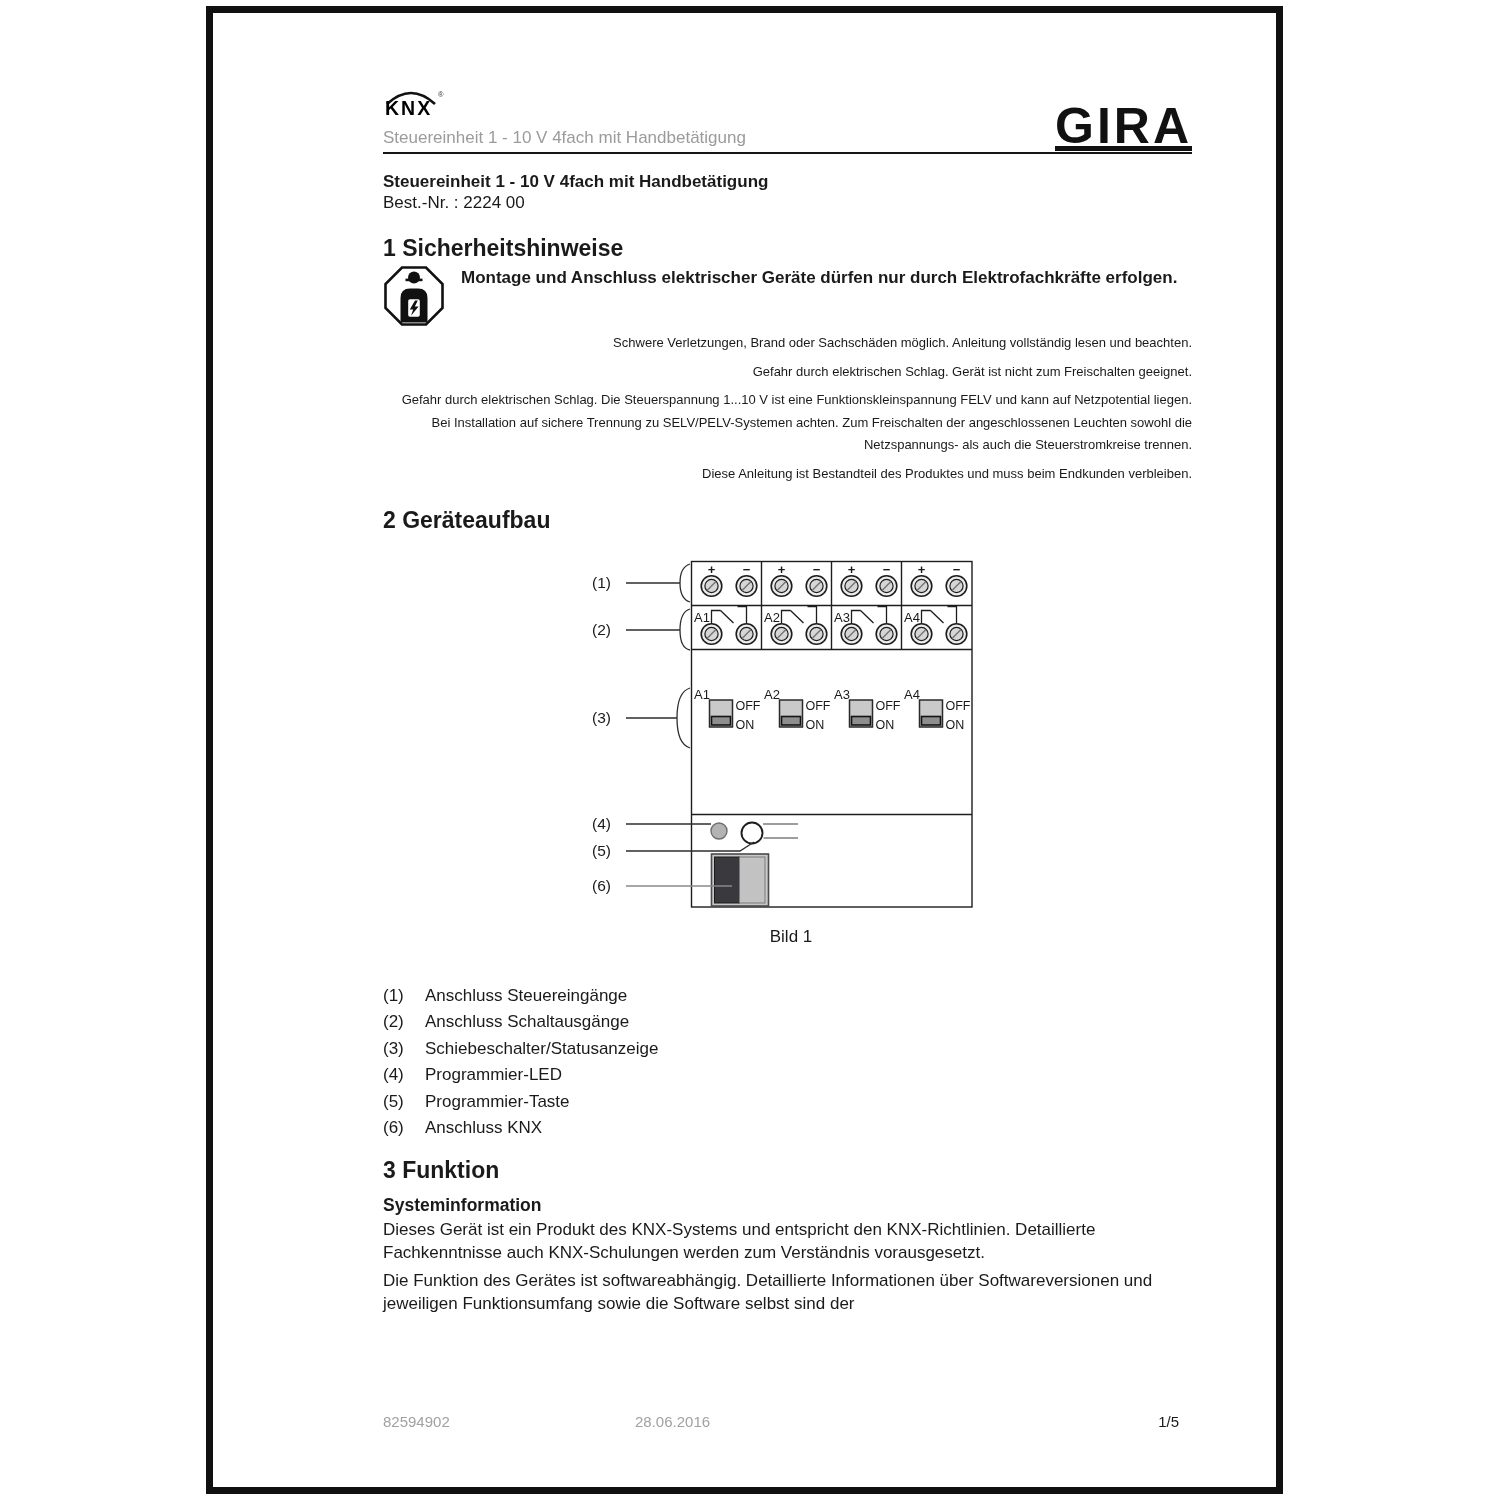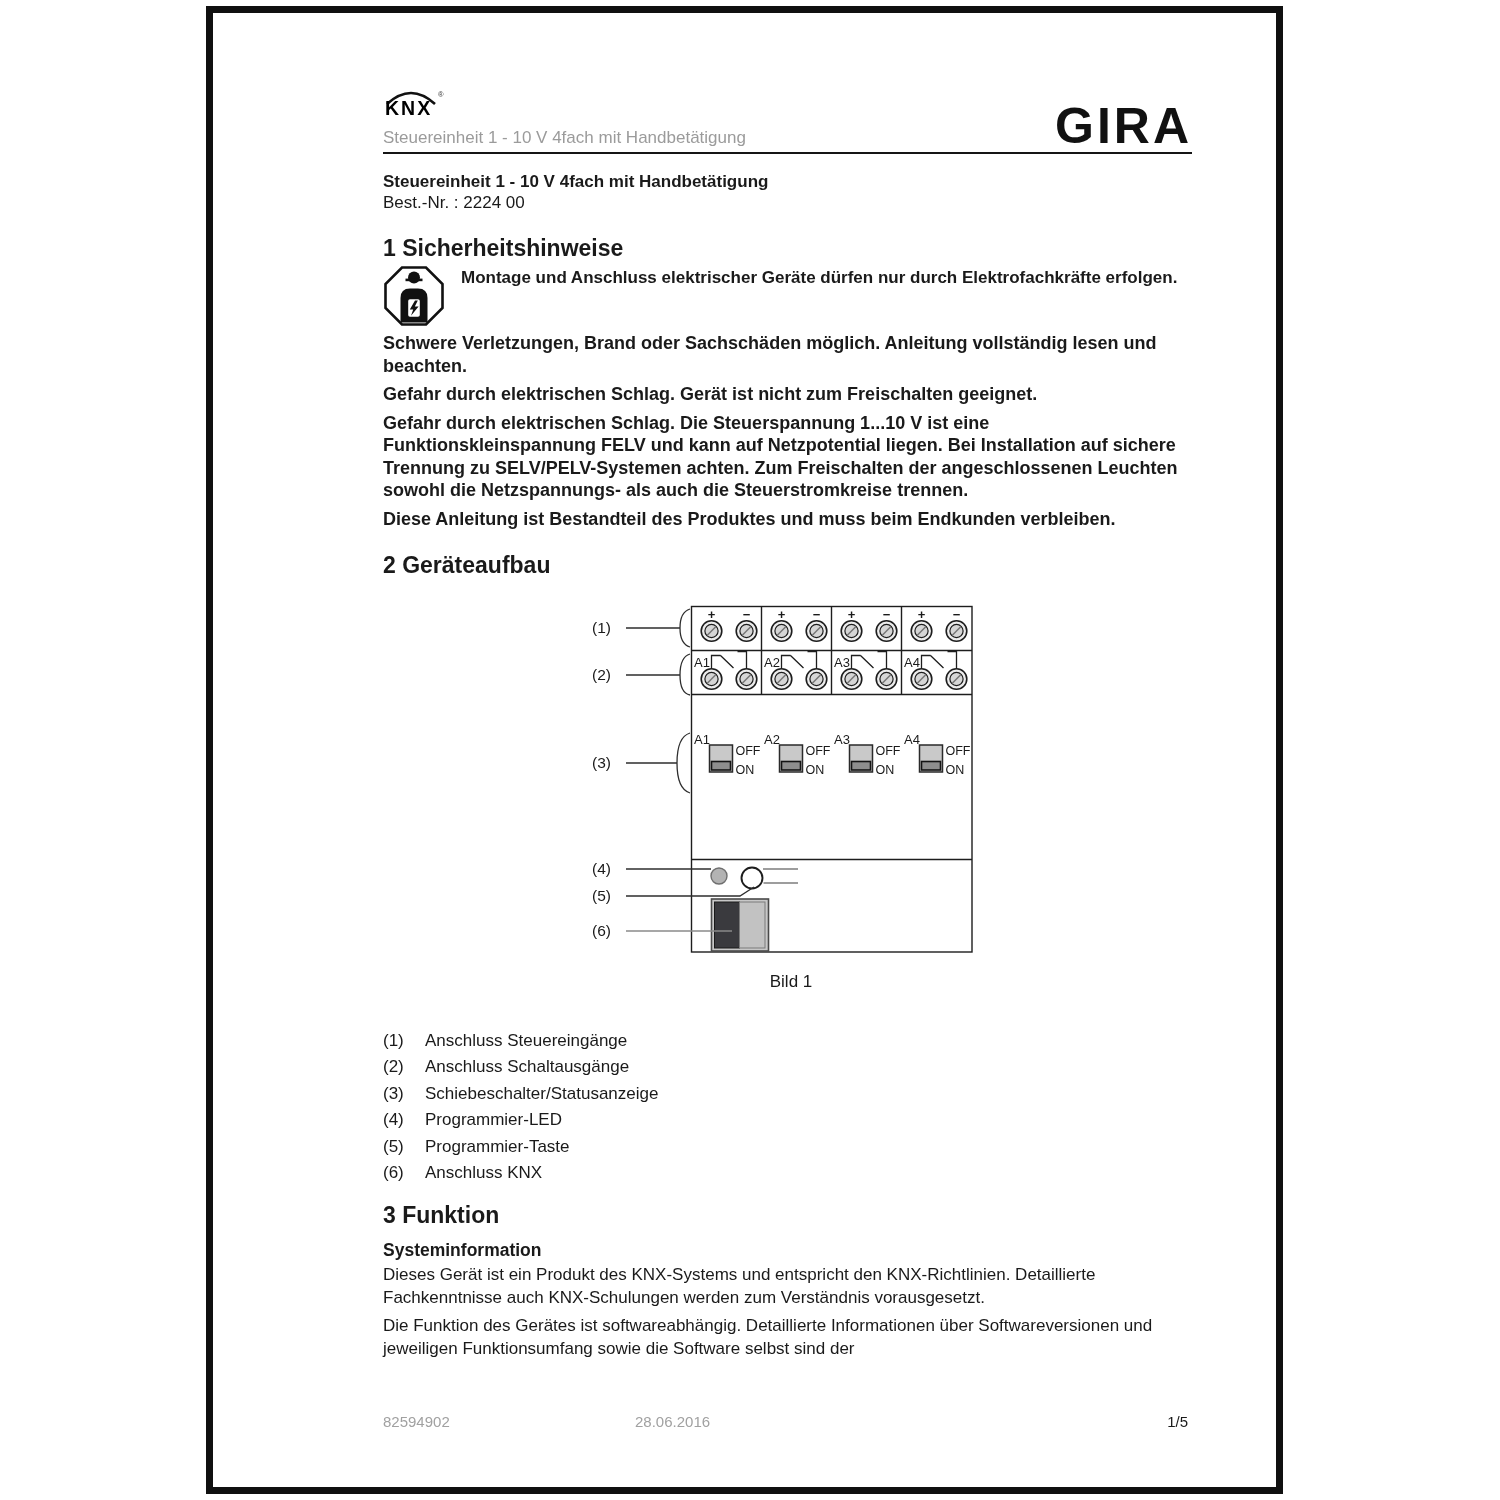--- a/index.html
+++ b/index.html
@@ -13,49 +13,49 @@
     border:7px solid #101010; background:#fff;
   }
   .content { position:absolute; left:170px; top:0; width:809px; }
 
   
   .header {
     margin-top:75px; display:flex; justify-content:space-between; align-items:flex-end;
     border-bottom:2px solid #151515; padding-bottom:5px;
   }
   .knx-subtitle { color:#9b9b9b; font-size:17px; line-height:19px; margin-top:6px; }
-  .gira { font-size:50px; font-weight:bold; letter-spacing:3px; line-height:0.82; color:#111; }
+  .gira { font-size:50px; font-weight:bold; letter-spacing:3px; line-height:0.82; color:#111;text-decoration:underline; }
 
   .product { margin-top:17px; font-size:17px; line-height:21px; }
   .product-title { font-weight:bold; }
 
   .doc-type { margin-top:30px; font-size:17.5px; font-weight:bold; }
 
   .h-big { font-size:23px; font-weight:bold; margin:22px 0 0 0; line-height:26px; }
 
   .safety-note { display:flex; gap:16px; margin-top:4px; align-items:flex-start; }
   .safety-note .note-text { font-weight:bold; font-size:17px; line-height:22.5px; padding-top:2px; }
 
-  p.bold { font-weight:bold; font-size:18px; line-height:22.5px; margin:0 0 6px 0; }
+  p.bold { font-weight:normal; font-size:13px; line-height:22.5px; margin:0 0 6px 0;text-align:right; }
   p.reg  { font-size:17px; line-height:22.5px; margin:0 0 6px 0; }
   .para-block { margin-top:5px; }
 
   .figure { margin:20px 0 0 197px; width:450px; }
   .figure-svg text { font-family:"Liberation Sans", sans-serif; fill:#1a1a1a; }
 
   .legend { margin-top:26px; font-size:17px; }
   .legend-row { display:flex; line-height:26.4px; }
   .legend-num { width:42px; flex:0 0 auto; }
 
   .h-sub { font-size:17.5px; font-weight:bold; margin:12px 0 0 0; line-height:20px; }
   .fn-paras { margin-top:4px; }
 
   .footer { position:absolute; left:170px; top:1400px; width:809px; font-size:15px; color:#a1a1a1; }
   .footer .date { position:absolute; left:232px; top:0;margin-left:20px; }
-  .footer .page-num { position:absolute; right:4px; top:0; color:#1a1a1a; }
+  .footer .page-num { position:absolute; right:13px; top:0; color:#1a1a1a; }
 </style>
 </head>
 <body>
 
 <div class="page">
   <div class="content">
 
     <div class="header">
       <div>
         <svg width="70" height="30" viewBox="0 0 70 30">

